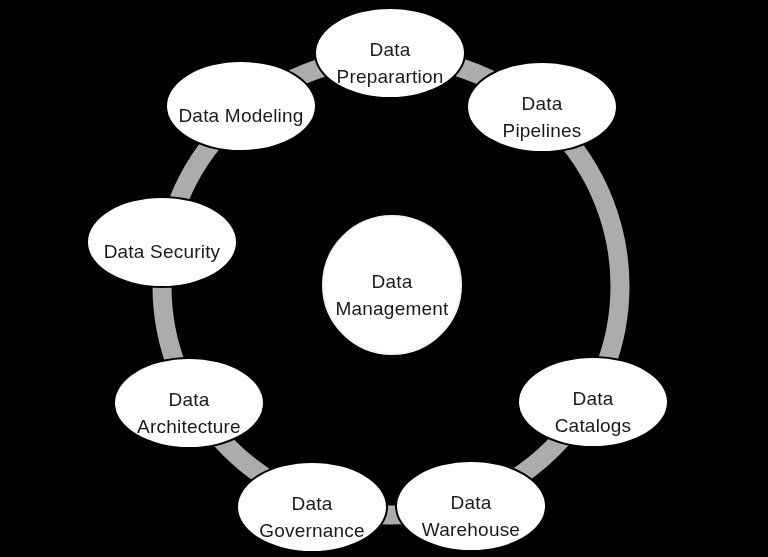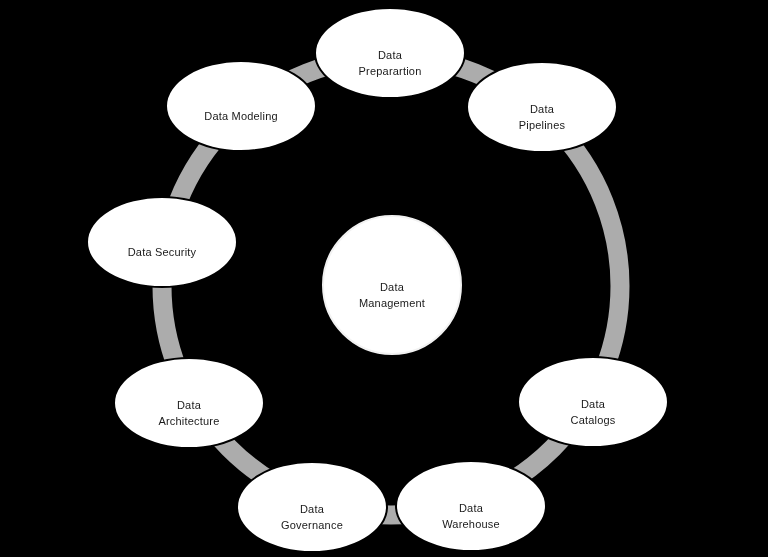--- a/index.html
+++ b/index.html
@@ -31,21 +31,21 @@
     box-sizing: border-box;
     display: flex;
     align-items: center;
     justify-content: center;
     z-index: 2;
   }
   .node-label {
     display: block;
     white-space: pre-line;
     text-align: center;
-    font-size: 11px;
+    font-size: 19px;
     line-height: 1.4;
     color: #1a1a1a;
     letter-spacing: 0.2px;
     margin-top: 21px;
   }
   .center-node {
     position: absolute;
     width: 140px;
     height: 140px;
     background: #ffffff;

